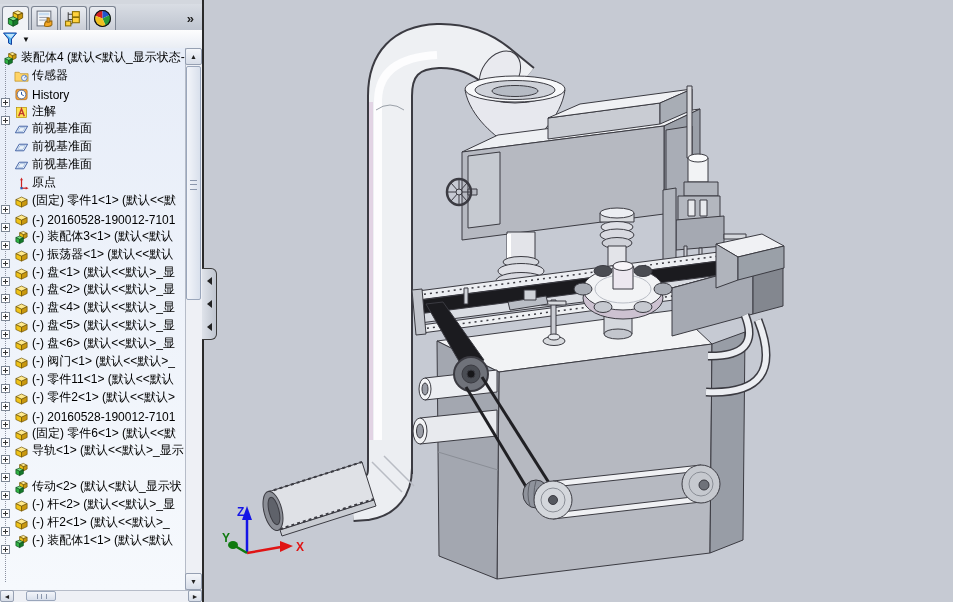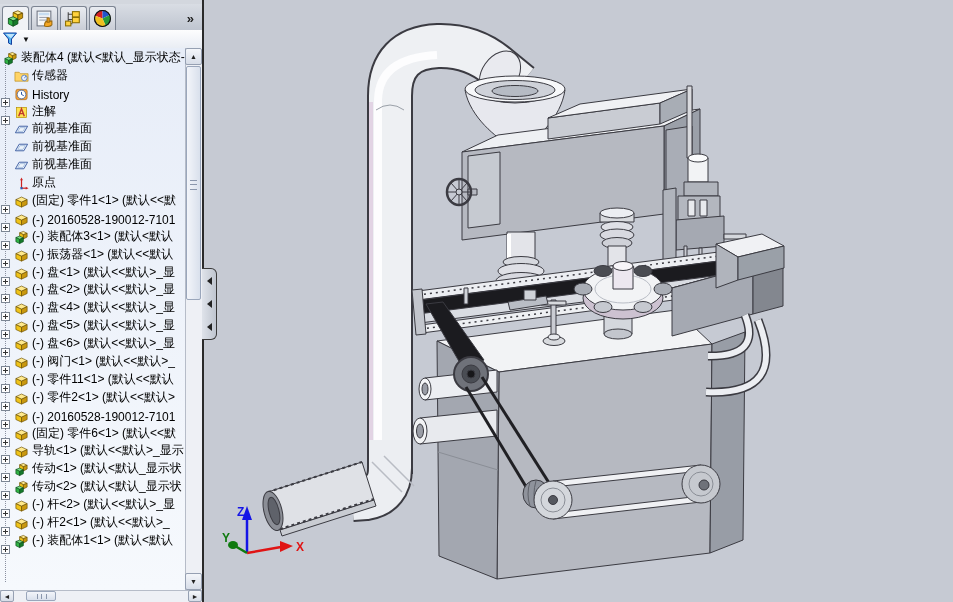--- a/index.html
+++ b/index.html
@@ -676,21 +676,20 @@
                   <polygon points="6,3 10,1.5 14,3.5 10,5" fill="#ffe98c"></polygon>
       <polygon points="6,3 10,5 10,9.5 6,7.5" fill="#f0c419"></polygon>
       <polygon points="14,3.5 10,5 10,9.5 14,7.5" fill="#c9980f"></polygon>
                 </g>
       <g stroke="#0c4d1c" stroke-width="0.7">
                   <polygon points="2,8 6,6.5 10,8.5 6,10" fill="#7fe08a"></polygon>
       <polygon points="2,8 6,10 6,14.5 2,12.5" fill="#2fb344"></polygon>
       <polygon points="10,8.5 6,10 6,14.5 10,12.5" fill="#157a2a"></polygon>
                 </g>
               </svg></span>
-            <span class="lbl">传动&lt;1&gt; (默认&lt;默认_显示状</span>
           </div>
           <div class="trow">
             <span class="exp"><svg width="9" height="9" viewBox="0 0 9 9">
   <rect x="0.5" y="0.5" width="8" height="8" fill="#fdfdfe" stroke="#7c8694"></rect>
   <line x1="2" y1="4.5" x2="7" y2="4.5" stroke="#333" stroke-width="1"></line>
   <line x1="4.5" y1="2" x2="4.5" y2="7" stroke="#333" stroke-width="1"></line>
               </svg></span>
             <span class="gap"></span>
             <span class="ticon"><svg width="15" height="15" viewBox="0 0 16 16">
       <g stroke="#6b4f00" stroke-width="0.7">

